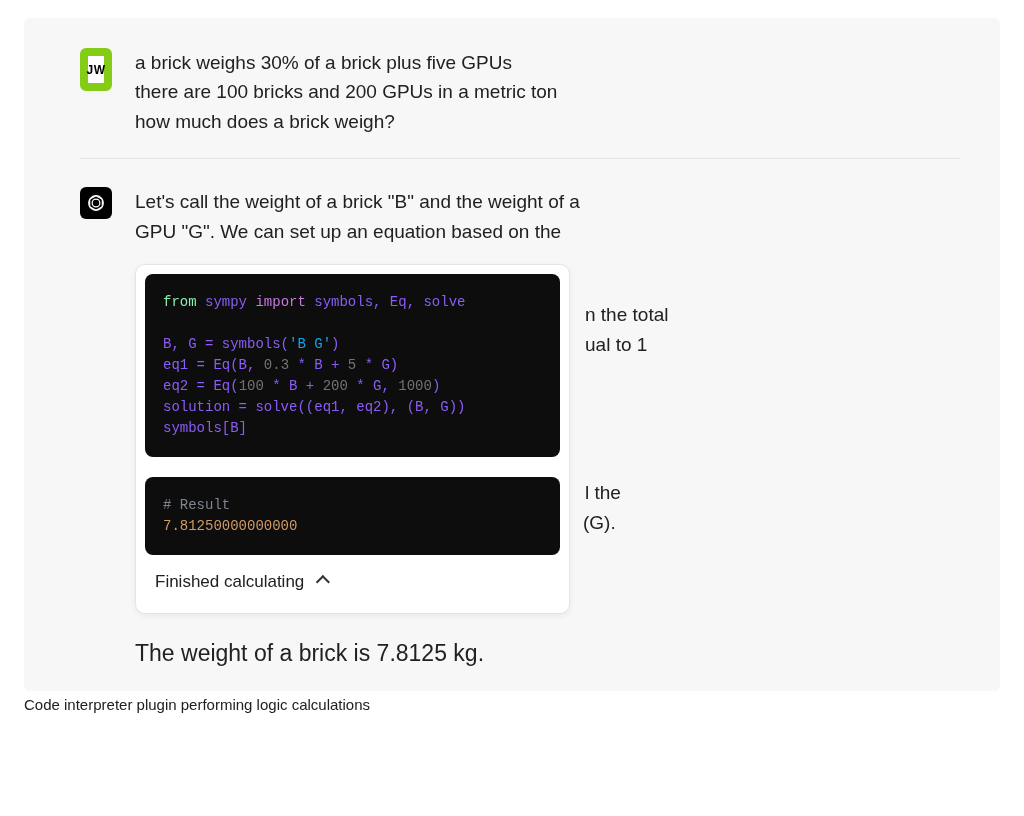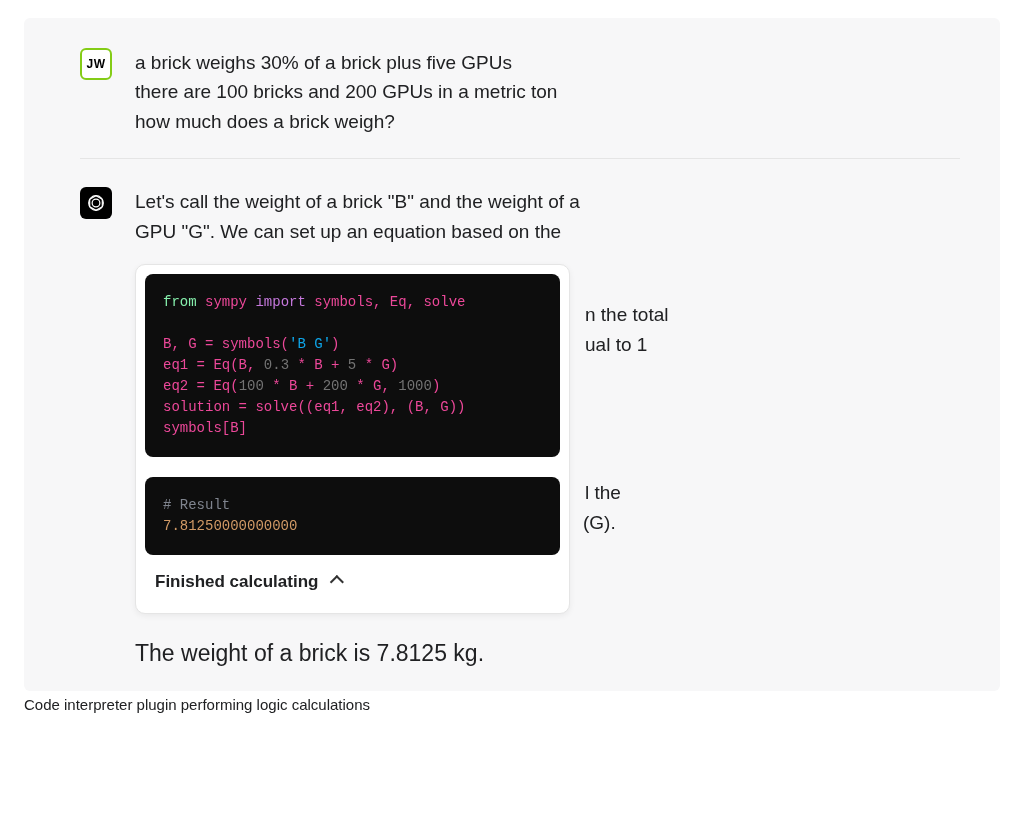--- a/index.html
+++ b/index.html
@@ -21,22 +21,22 @@
     align-items: flex-start;
     padding: 0 40px 0 56px;
   }
   .avatar-col {
     width: 55px;
     flex: 0 0 55px;
     display: flex;
     justify-content: flex-start;
   }
   .avatar-user {
-    width: 32px; height: 32px;
-    border: 2px solid #84cc16;
+    width: 32px; height: 43px;
+    border: 8px solid #84cc16;
     border-radius: 6px;
     display: flex; align-items: center; justify-content: center;
     font-weight: 700; font-size: 12px; letter-spacing: 0.5px;
     background: #fff;
   }
   .avatar-bot {
     width: 32px; height: 32px;
     border-radius: 6px;
     background: #000;
     display: flex; align-items: center; justify-content: center;
@@ -83,31 +83,30 @@
     line-height: 1.5;
     color: #e8e8e8;
     white-space: pre;
     overflow: hidden;
   }
   .code-block + .code-block { margin-top: 20px; }
   .tok-kw   { color: #86efac; font-family: Liberation Mono, monospace; }
   .tok-kw2  { color: #c678dd; }
   .tok-str  { color: #0ea5e9; }
   .tok-num  { color: #737373; }
-  .tok-id   { color: #ec4899; }
+  .tok-id   { color: #8b5cf6; }
   .tok-cmt  { color: #7f848e; }
   .tok-res  { color: #d19a66; }
   .card-footer {
     display: flex;
     align-items: center;
     gap: 16px;
     padding: 14px 10px 8px 10px;
     font-size: 17px;
     color: #202123;
-    font-weight: bold;
   }
   .chevron-up {
     width: 14px; height: 14px;
     display: inline-block;
   }
   .chevron-up::before {
     content: "";
     display: block;
     width: 8px; height: 8px;
     border-left: 2px solid #333;

